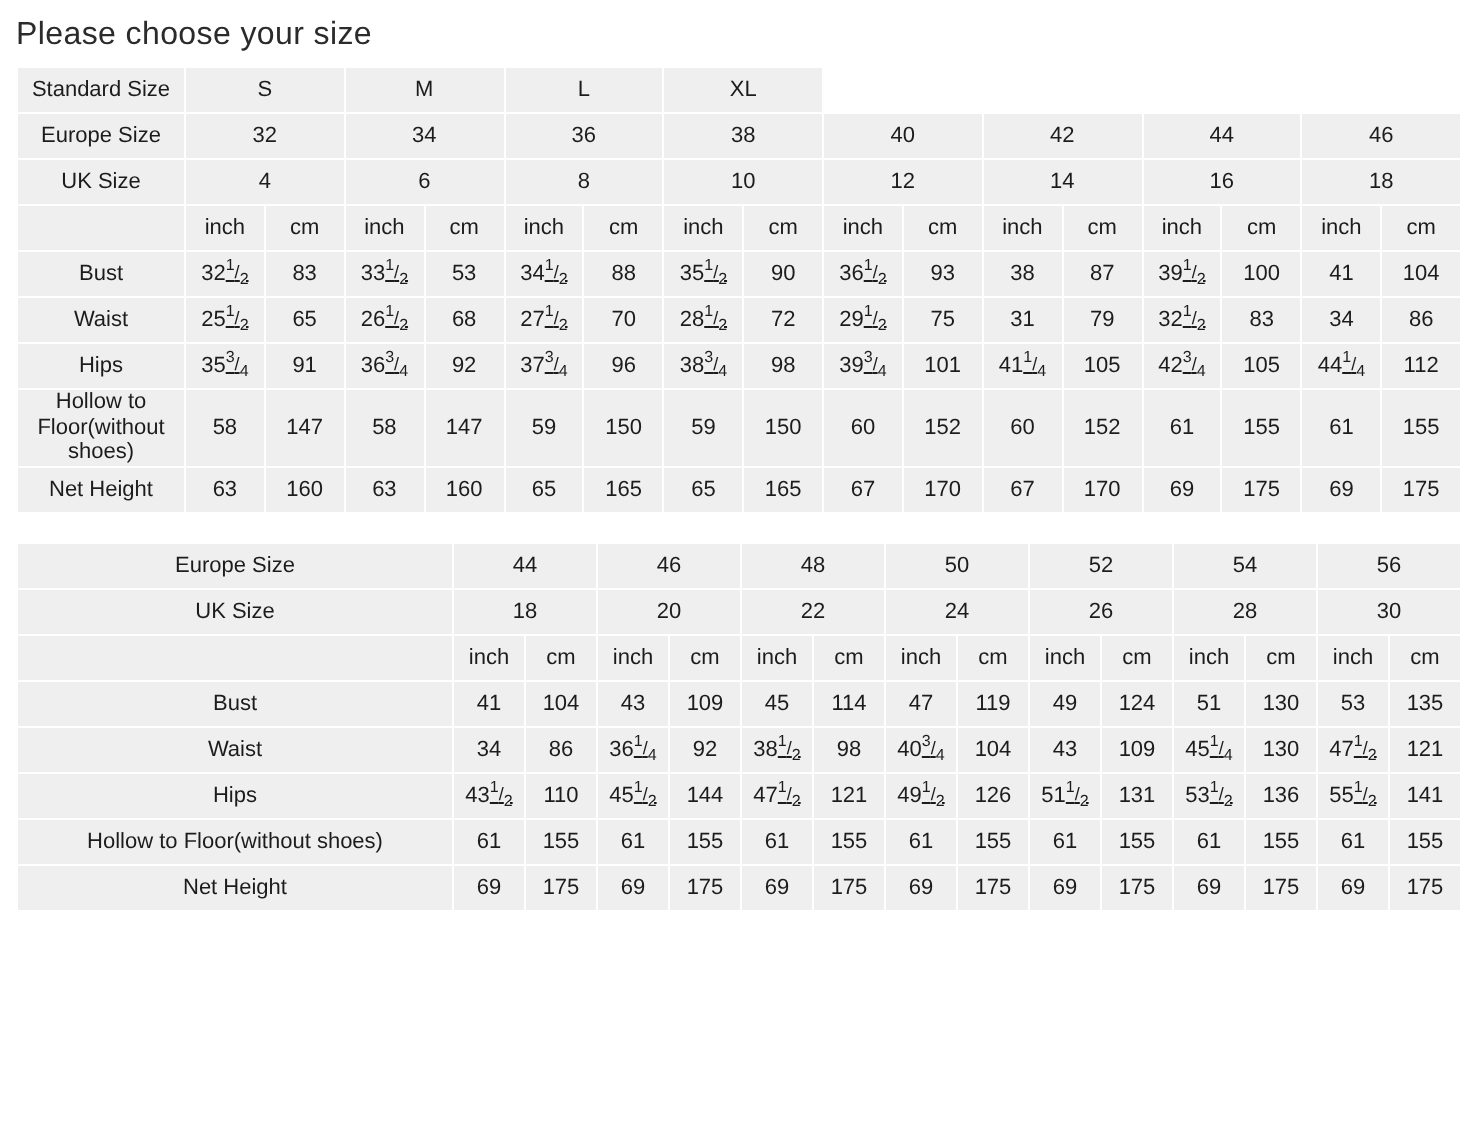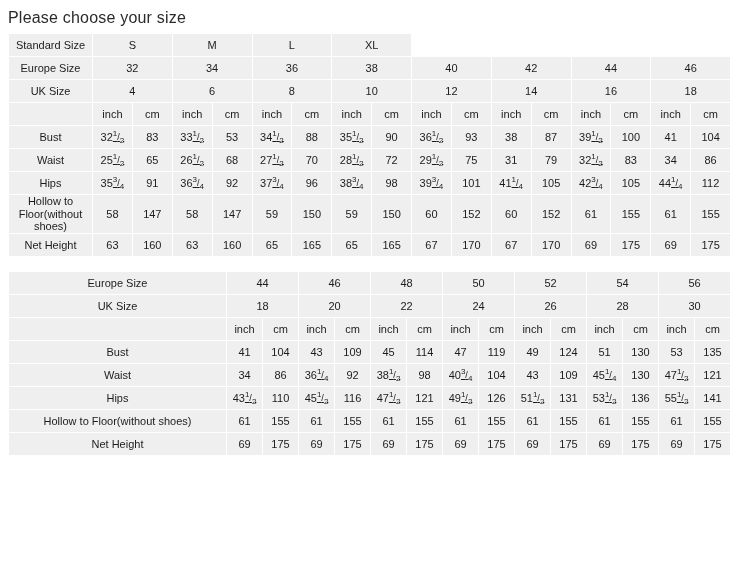--- a/index.html
+++ b/index.html
@@ -305,21 +305,21 @@
             <td colspan="1">45<span class="frac"><sup>1</sup>/<sub>4</sub></span></td>
             <td colspan="1">130</td>
             <td colspan="1">47<span class="frac"><sup>1</sup>/<sub>2</sub></span></td>
             <td colspan="1">121</td>
           </tr>
         <tr id="t2-m-2">
             <td class="rowlabel" colspan="1">Hips</td>
             <td colspan="1">43<span class="frac"><sup>1</sup>/<sub>2</sub></span></td>
             <td colspan="1">110</td>
             <td colspan="1">45<span class="frac"><sup>1</sup>/<sub>2</sub></span></td>
-            <td colspan="1">116</td>
+            <td colspan="1">144</td>
             <td colspan="1">47<span class="frac"><sup>1</sup>/<sub>2</sub></span></td>
             <td colspan="1">121</td>
             <td colspan="1">49<span class="frac"><sup>1</sup>/<sub>2</sub></span></td>
             <td colspan="1">126</td>
             <td colspan="1">51<span class="frac"><sup>1</sup>/<sub>2</sub></span></td>
             <td colspan="1">131</td>
             <td colspan="1">53<span class="frac"><sup>1</sup>/<sub>2</sub></span></td>
             <td colspan="1">136</td>
             <td colspan="1">55<span class="frac"><sup>1</sup>/<sub>2</sub></span></td>
             <td colspan="1">141</td>

